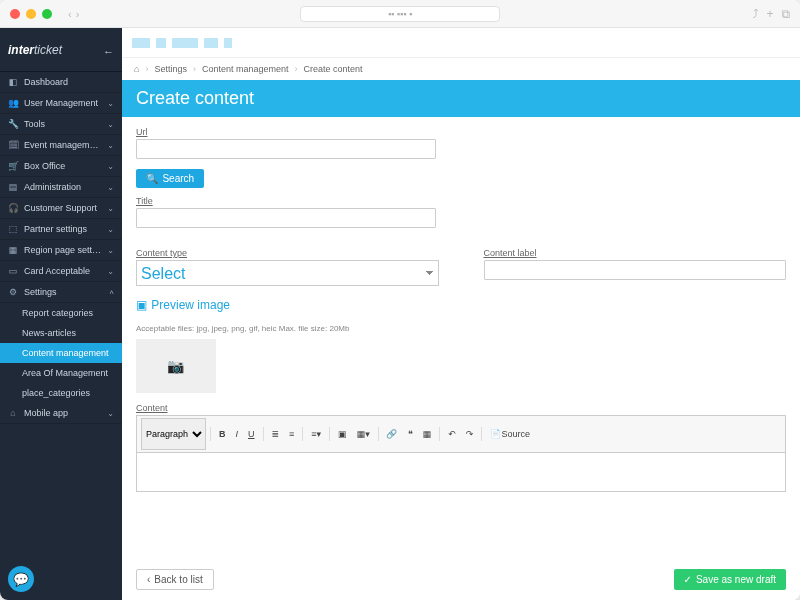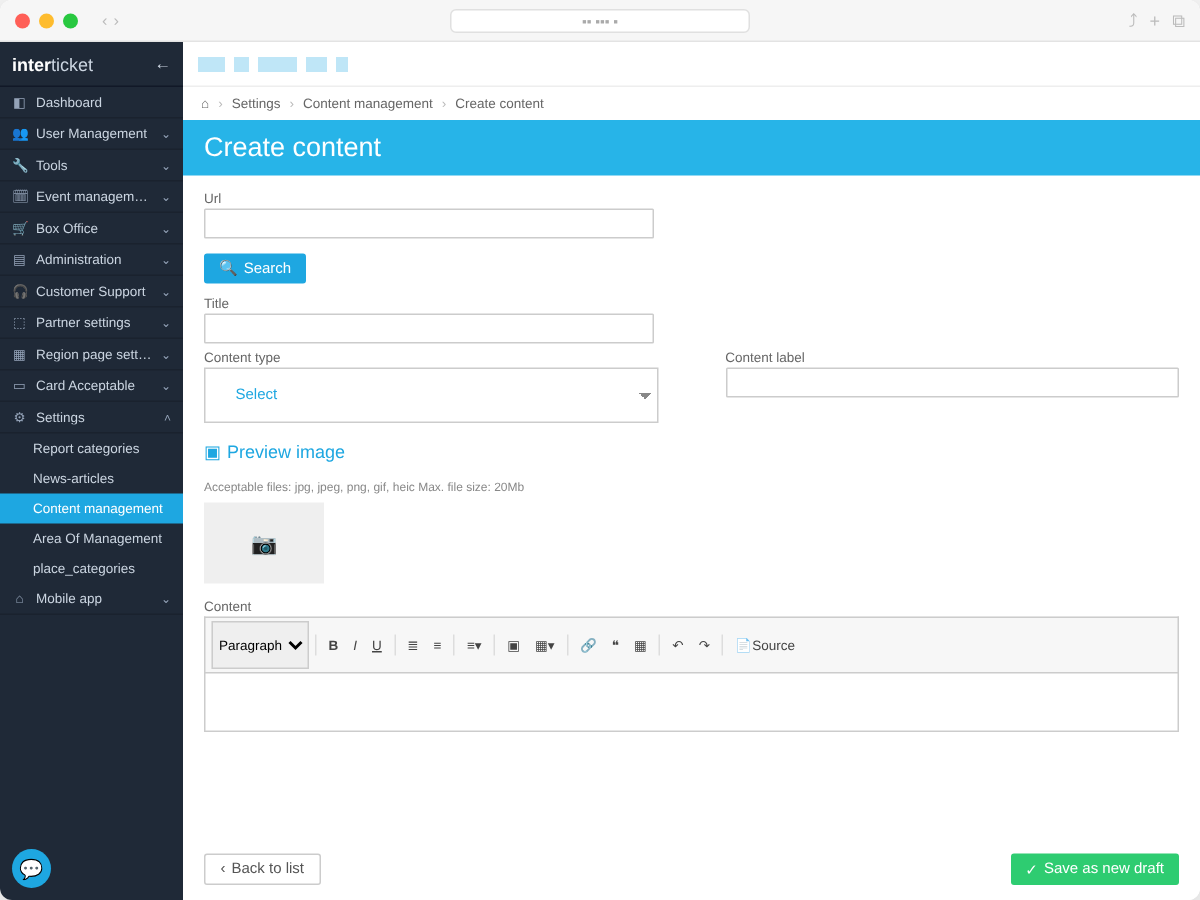--- a/index.html
+++ b/index.html
@@ -12,49 +12,49 @@
 .traffic span { width: 10px; height: 10px; border-radius: 50%; display: inline-block; }
 .tl-r { background:#ff5f57;} .tl-y{background:#febc2e;} .tl-g{background:#28c840;}
 .titlebar .nav { display:flex; gap:4px; margin-left:10px; color:#bbb; font-size:11px;}
 .titlebar .addr { position:absolute; left:50%; transform:translateX(-50%); width:200px; height:16px; border:1px solid #e0e0e0; border-radius:4px; background:#fff; font-size:9px; color:#aaa; display:flex; align-items:center; justify-content:center;}
 .titlebar .right { margin-left:auto; display:flex; gap:8px; color:#bbb; font-size:12px;}
 
 .app { flex:1; display:flex; min-height:0; }
 
 
 .sidebar { width:122px; background:#1f2937; color:#cbd5e1; display:flex; flex-direction:column; font-size:9px; }
-.brand { height:30px; display:flex; align-items:center; justify-content:space-between; padding:0 8px; border-bottom:1px solid #111827;}
+.brand { height:44px; display:flex; align-items:center; justify-content:space-between; padding:0 8px; border-bottom:1px solid #111827;font-style:italic;}
 .brand b { color:#fff; font-size:12px; font-weight:600;}
 .brand b .lite { font-weight:300; color:#cbd5e1;}
 .brand .collapse { color:#cbd5e1; font-size:11px; cursor:pointer;}
 .side-item { display:flex; align-items:center; padding:5px 8px; gap:6px; cursor:pointer; border-bottom:1px solid rgba(0,0,0,0.15); }
 .side-item .ico { width:10px; text-align:center; font-size:9px; color:#94a3b8;}
 .side-item .lbl { flex:1; white-space:nowrap; overflow:hidden; text-overflow:ellipsis; }
 .side-item .chev { font-size:8px; color:#94a3b8;}
 .side-sub { padding:5px 8px 5px 22px; cursor:pointer; white-space:nowrap; overflow:hidden; text-overflow:ellipsis;}
 .side-sub.active { background:#1ea7e1; color:#fff; }
 .sidebar .spacer { flex:1; }
 .chat-fab { width:26px; height:26px; border-radius:50%; background:#1ea7e1; margin:8px; display:flex; align-items:center; justify-content:center; color:#fff; font-size:13px;}
 
 
 .main { flex:1; display:flex; flex-direction:column; min-width:0; background:#fff; }
 .topstrip { height:30px; background:#fff; border-bottom:1px solid #eee; display:flex; align-items:center; padding:0 10px; gap:6px;}
 .topstrip .blob { height:10px; background:#bfe6f7; }
 .crumbs { padding:6px 12px; font-size:9px; color:#666; display:flex; gap:6px; align-items:center;}
 .crumbs .sep{color:#bbb;}
 .page-title { background:#27b4e8; color:#fff; padding:8px 14px; font-size:18px; font-weight:300;}
 .form { padding:10px 14px; font-size:9px; color:#555; overflow:auto; flex:1;}
-.field-label { font-size:9px; color:#666; margin-bottom:2px; display:block;}
+.field-label { font-size:9px; color:#666; margin-bottom:2px; display:block;text-decoration:underline;}
 .input { width:100%; height:20px; border:1px solid #ccc; border-radius:1px; background:#fff; padding:0 4px; font-size:10px; }
 .half { width:300px; }
-.row { display:flex; gap:45px; margin-top:4px;}
+.row { display:flex; gap:45px; margin-top:20px;}
 .row .col { flex:1; }
 .btn { display:inline-flex; align-items:center; gap:4px; border:none; border-radius:2px; padding:4px 10px; font-size:10px; cursor:pointer;}
 .btn-search { background:#1ea7e1; color:#fff; margin-top:10px;}
-.select { width:100%; height:37px; border:1px solid #ccc; background:#fff; font-size:10px; color:#1ea7e1; padding:0 20px; appearance:none; background-image:linear-gradient(45deg,transparent 50%,#888 50%),linear-gradient(135deg,#888 50%,transparent 50%); background-position:right 8px center,right 4px center; background-size:4px 4px,4px 4px; background-repeat:no-repeat;}
+.select { width:100%; height:26px; border:1px solid #ccc; background:#fff; font-size:16px; color:#1ea7e1; padding:0 4px; appearance:none; background-image:linear-gradient(45deg,transparent 50%,#888 50%),linear-gradient(135deg,#888 50%,transparent 50%); background-position:right 8px center,right 4px center; background-size:4px 4px,4px 4px; background-repeat:no-repeat;}
 .preview-head { color:#1ea7e1; font-size:12px; margin-top:12px; display:flex; align-items:center; gap:4px;}
 .hint { font-size:8px; color:#888; margin-top:12px;}
 .thumb { width:80px; height:54px; background:#efefef; margin-top:6px; display:flex; align-items:center; justify-content:center; color:#555; font-size:14px;}
 .editor-toolbar { border:1px solid #ccc; border-bottom:none; background:#f7f7f7; display:flex; align-items:center; gap:2px; padding:2px 4px; margin-top:2px;}
 .editor-toolbar .tb { padding:2px 4px; font-size:9px; color:#444; cursor:pointer; border-radius:2px;}
 .editor-toolbar .sep { width:1px; height:14px; background:#ddd; margin:0 2px;}
 .editor-toolbar select { font-size:9px; border:1px solid #ccc; height:32px;}
 .editor-body { border:1px solid #ccc; height:40px; background:#fff;}
 .footer-row { display:flex; justify-content:space-between; padding:10px 14px;}
 .btn-back { background:#fff; border:1px solid #ccc; color:#555;}

